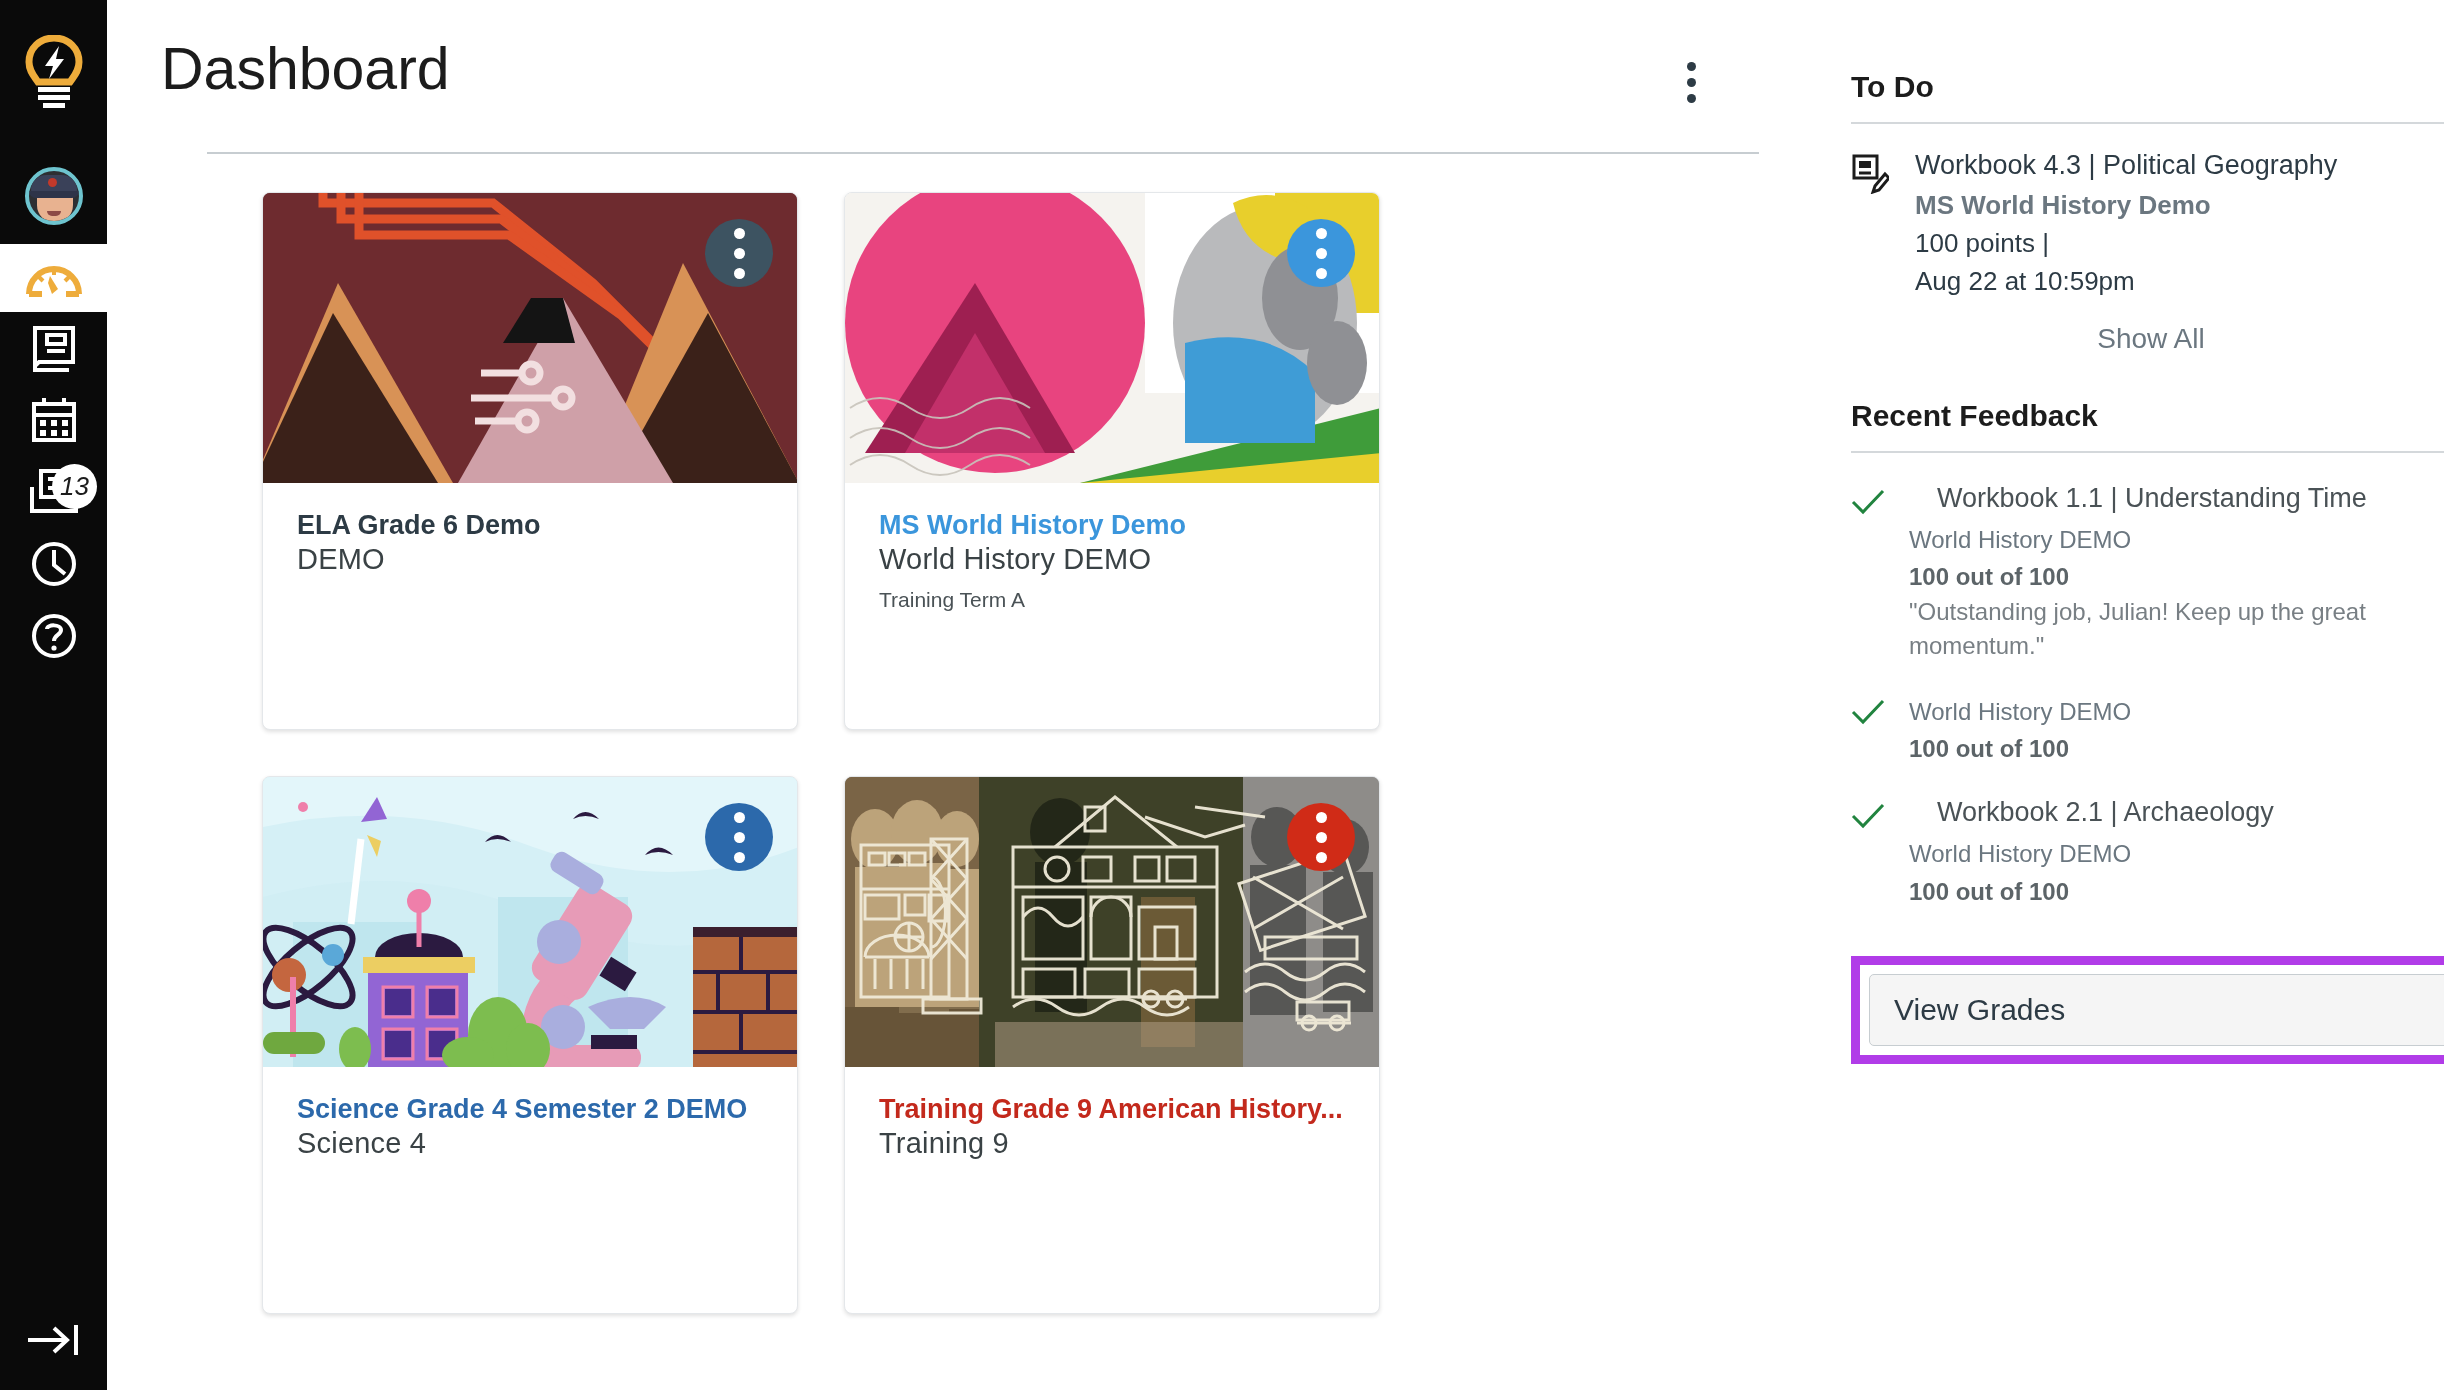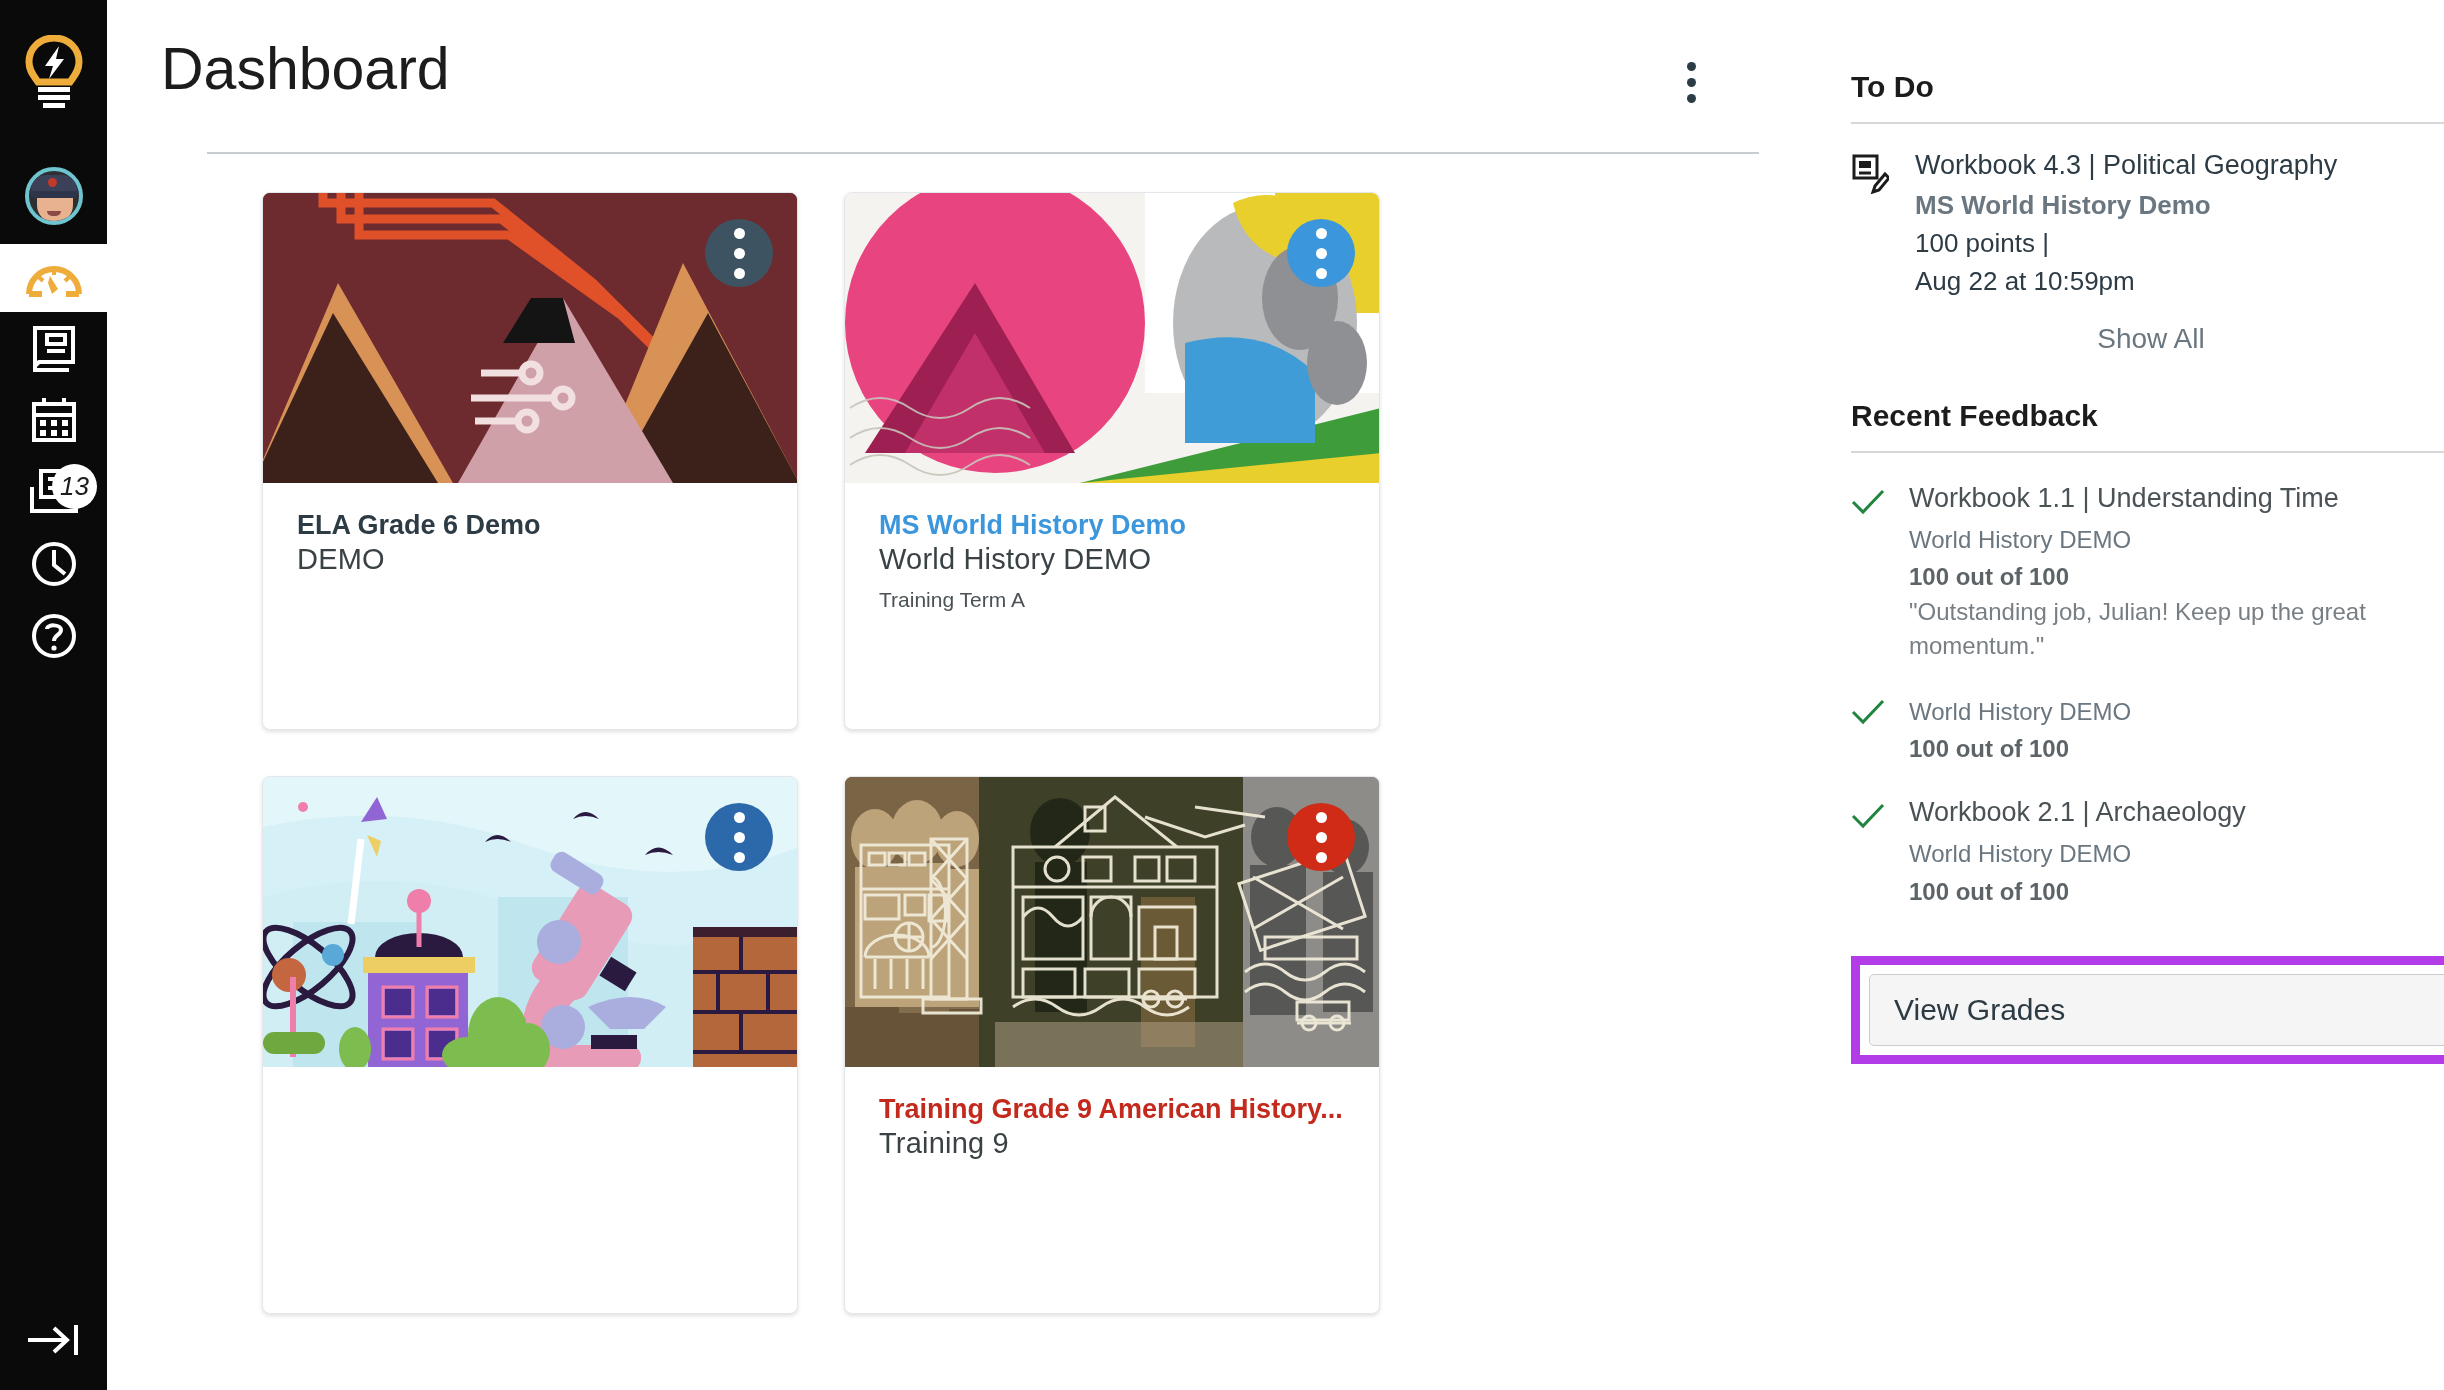--- a/index.html
+++ b/index.html
@@ -169,21 +169,21 @@
     display: flex; align-items: flex-start; justify-content: center; cursor: pointer;
   }
   .show-all {
     text-align: center; font-size: 28px; color: #6b7780;
     padding: 22px 40px 44px 0; cursor: pointer;
   }
 
   .fb-row { display: flex; padding: 26px 0 0 0; }
   .fb-check { width: 58px; min-width: 58px; padding-top: 10px; }
   .fb-text { flex: 1 1 auto; padding-right: 24px; }
-  .fb-title { font-size: 27px; color: #4a5256; line-height: 1.42; }
+  .fb-title { font-size: 27px; color: #4a5256; line-height: 1.42; margin-left: 28px; }
   .fb-course { font-size: 24px; color: #6b7780; line-height: 1.6; margin-top: 4px; }
   .fb-score { font-size: 24px; font-weight: bold; color: #5c6468; line-height: 1.5; }
   .fb-comment { font-size: 24px; color: #787f84; line-height: 1.4; }
 
   .grades-highlight {
     margin-top: 46px;
     border: 9px solid #b13ce8;
     padding: 9px;
     width: 644px;
     background: #ffffff;
@@ -488,20 +488,25 @@
                 <g fill="#6fa83f">
                   <rect x="0" y="255" width="62" height="22" rx="11"></rect>
                 </g>
               </svg>
             </div>
             <div class="card-kebab" style="background:#2c69ab">
               <i></i>
               <i></i>
               <i></i>
             </div>
+          </div>
+          <div class="card-body">
+            <a class="card-title" style="color:#2c69ab;text-decoration:none">Science Grade 4 Semester 2 DEMO</a>
+            <div class="card-sub">Science 4</div>
+            <div class="card-term"></div>
           </div>
         </div>
 
         <div class="card">
           <div class="card-img">
             <div class="art art4">
               <svg width="536" height="290" viewBox="0 0 536 290" style="position:absolute;inset:0">
                 <rect x="0" y="0" width="134" height="290" fill="#7a6446"></rect>
                 <rect x="134" y="0" width="264" height="290" fill="#3e4128"></rect>
                 <rect x="398" y="0" width="138" height="290" fill="#8e8c89"></rect>

